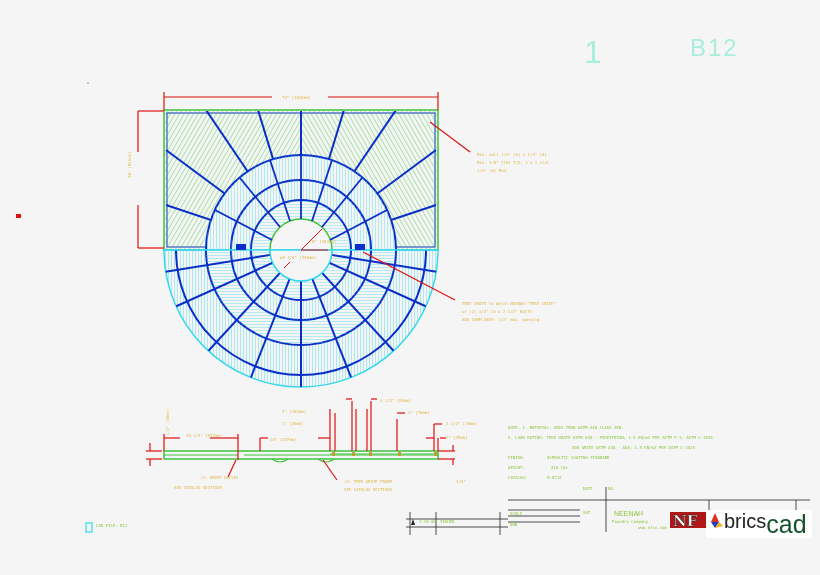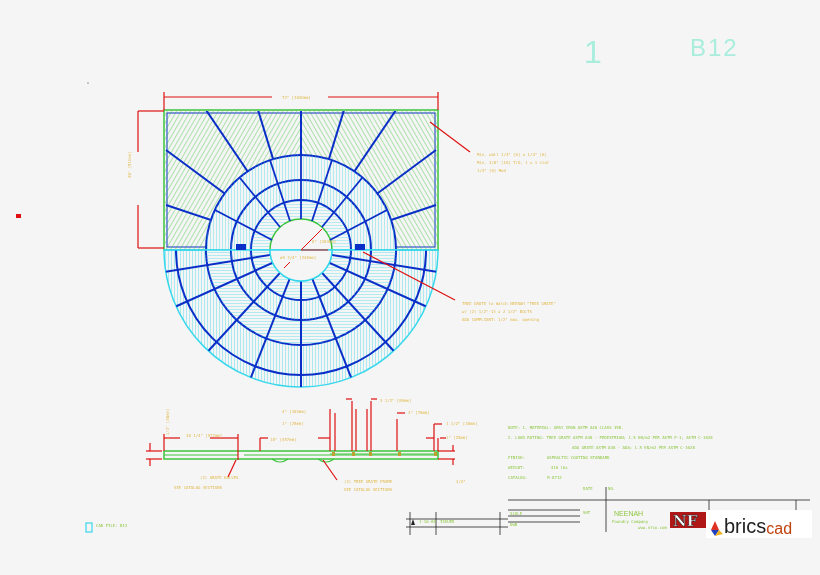--- a/index.html
+++ b/index.html
@@ -2,23 +2,23 @@
 <html><head>
 <meta charset="utf-8">
 <style>
   html,body{margin:0;padding:0;background:#f5f5f5;}
   body{width:820px;height:575px;position:relative;overflow:hidden;font-family:"DejaVu Sans",sans-serif;}
   .abs{position:absolute;}
   .big{color:#a9eedd;font-family:"Liberation Sans",sans-serif;font-weight:300;letter-spacing:2px;}
   .note{color:#e0b84a;font-size:4px;line-height:8px;font-family:"DejaVu Sans Mono",monospace;white-space:nowrap;}
   .gnote{color:#8cc63f;font-size:4px;line-height:8px;font-family:"DejaVu Sans Mono",monospace;white-space:nowrap;}
   svg{position:absolute;left:0;top:0;}
-  .brand{position:absolute;left:706px;top:510px;width:106px;height:28px;background:#fff;display:flex;align-items:flex-end;}
+  .brand{position:absolute;left:706px;top:510px;width:106px;height:28px;background:#fff;display:flex;align-items:flex-start;}
   .brand .b1{font-family:"Liberation Sans",sans-serif;font-size:20px;color:#222;}
-  .brand .b2{font-family:"Liberation Sans",sans-serif;font-size:16px;color:#c2410c;}
+  .brand .b2{font-family:"Liberation Sans",sans-serif;font-size:25px;color:#14532d;}
 </style>
 </head>
 <body>
 
 <div class="abs big" style="left:584px;top:34px;font-size:32px;">1</div>
 <div class="abs big" style="left:690px;top:34px;font-size:24px;">B12</div>
 
 <svg width="820" height="575">
   <defs>
     <pattern id="gh" width="4" height="4" patternUnits="userSpaceOnUse" patternTransform="rotate(30)">

